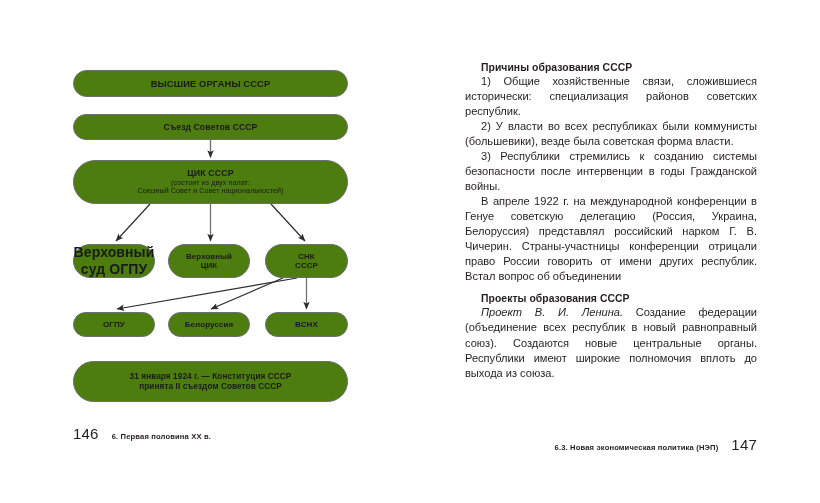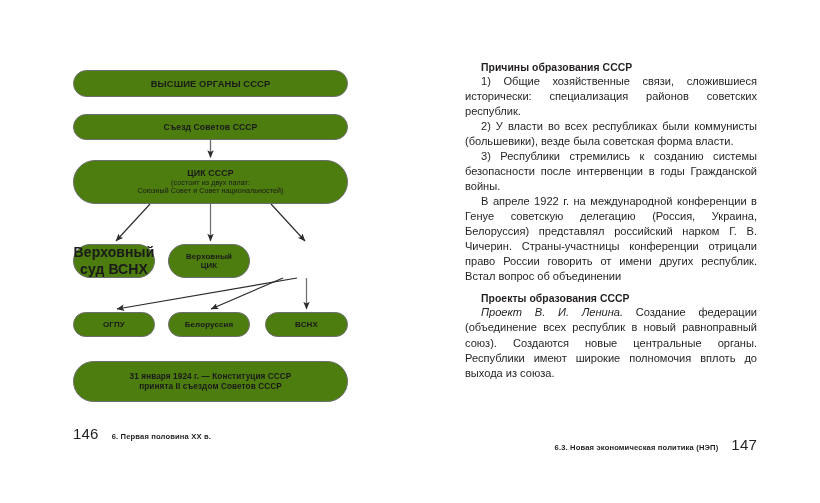--- a/index.html
+++ b/index.html
@@ -183,31 +183,37 @@
       <div>
         <span class="l1">ЦИК СССР</span>
         <span class="sub">(состоит из двух палат:</span>
         <span class="sub">Союзный Совет и Совет национальностей)</span>
       </div>
     </div>
 
     <div class="node" id="node-court">
       <div>
         <span class="l1">Верховный</span>
-        <span class="l1">суд ВСНХ</span>
+        <span class="l1">суд ОГПУ</span>
       </div>
     </div>
 
     <div class="node" id="node-presid">
       <div>
         <span class="l1">Верховный</span>
         <span class="l1">ЦИК</span>
       </div>
     </div>
 
+    <div class="node" id="node-snk">
+      <div>
+        <span class="l1">СНК</span>
+        <span class="l1">СССР</span>
+      </div>
+    </div>
 
     <div class="node" id="node-ogpu">
       <span class="l1">ОГПУ</span>
     </div>
 
     <div class="node" id="node-narkom">
       <span class="l1">Белоруссия</span>
     </div>
 
     <div class="node" id="node-vsnh">

